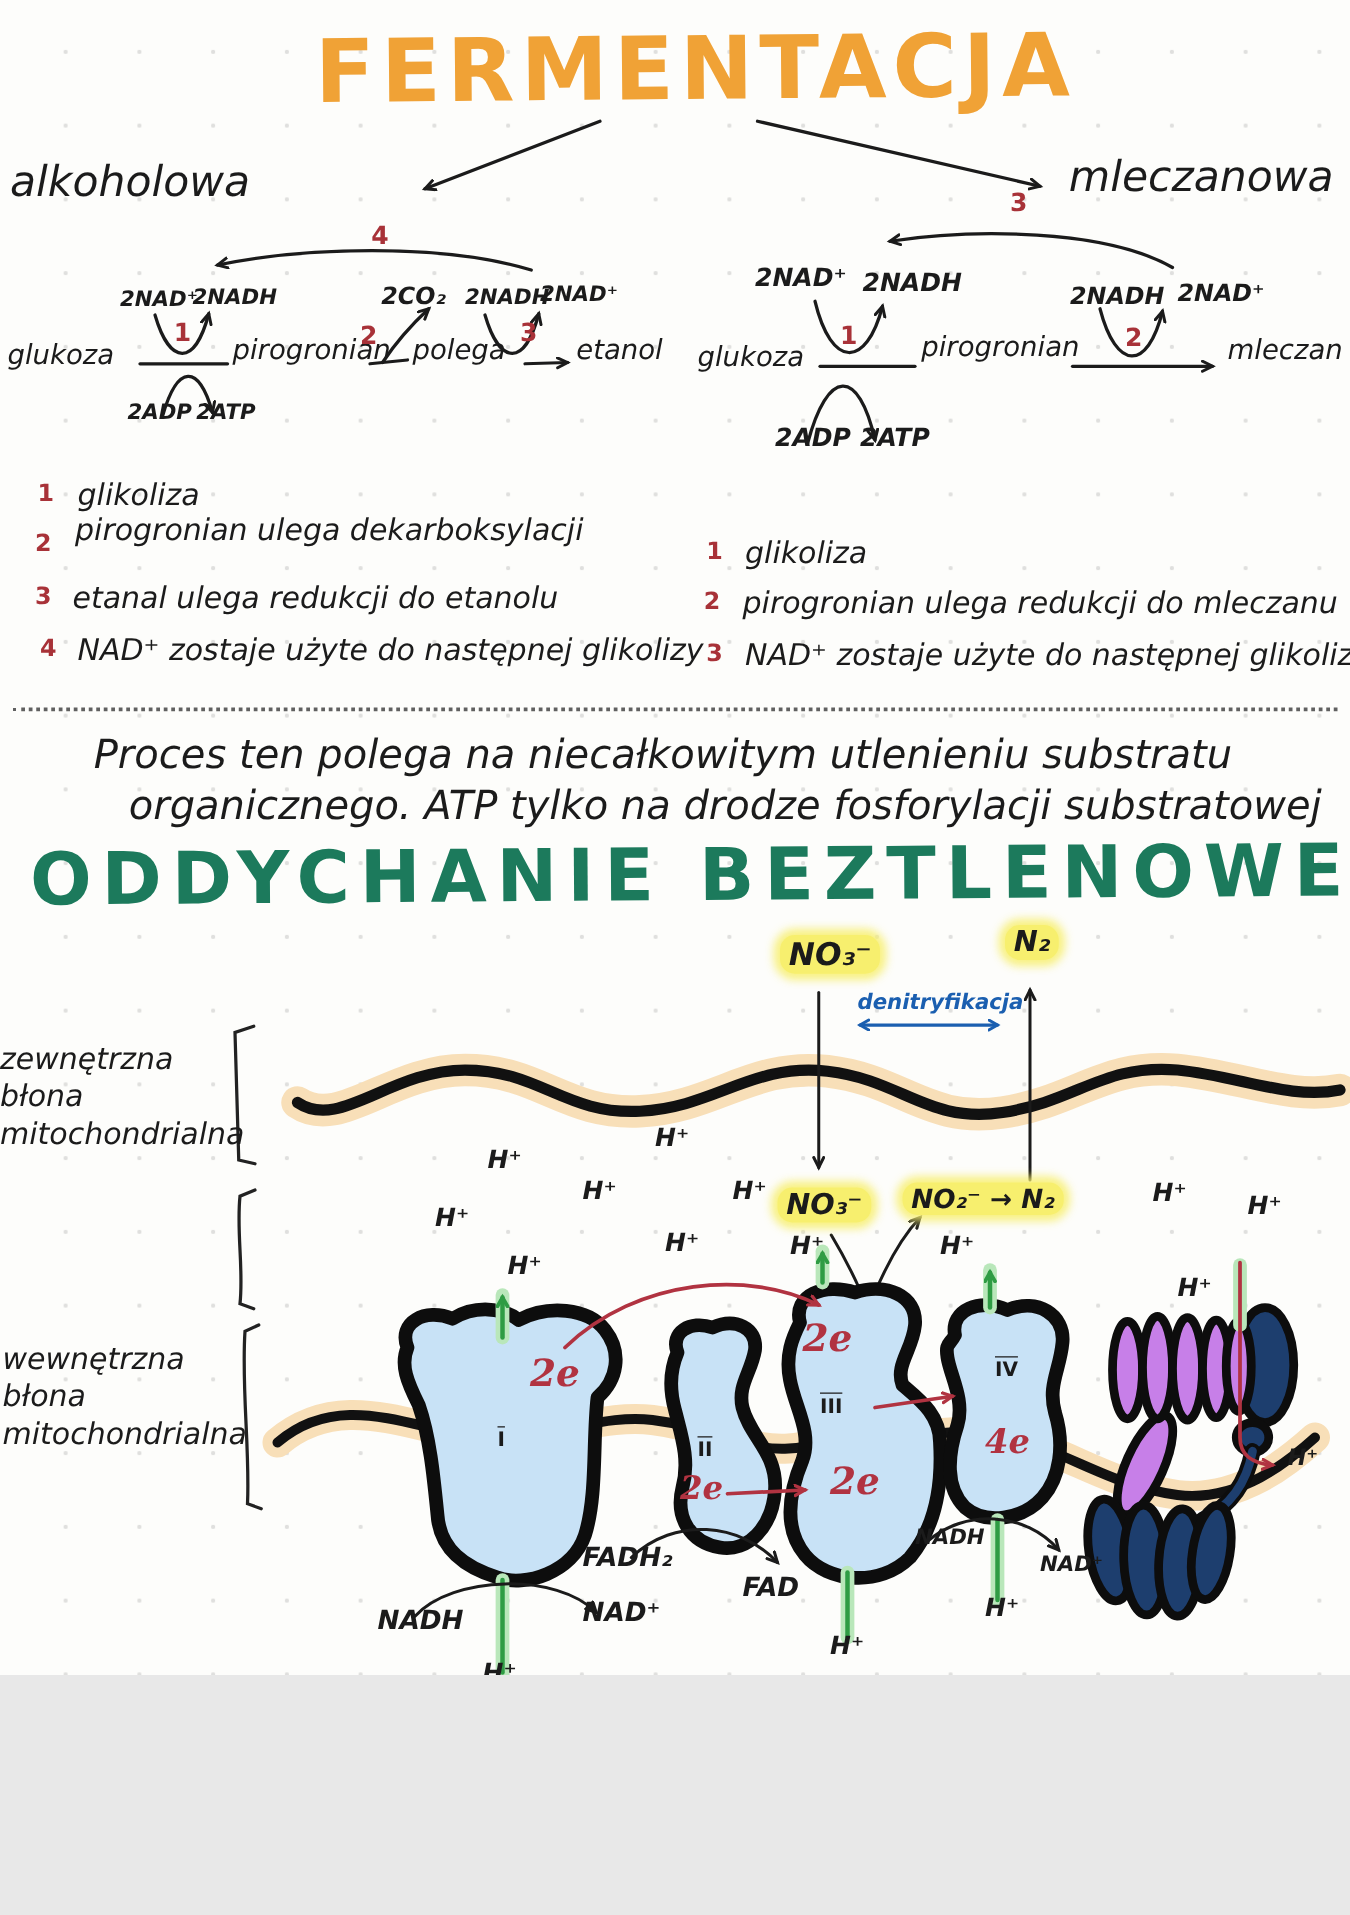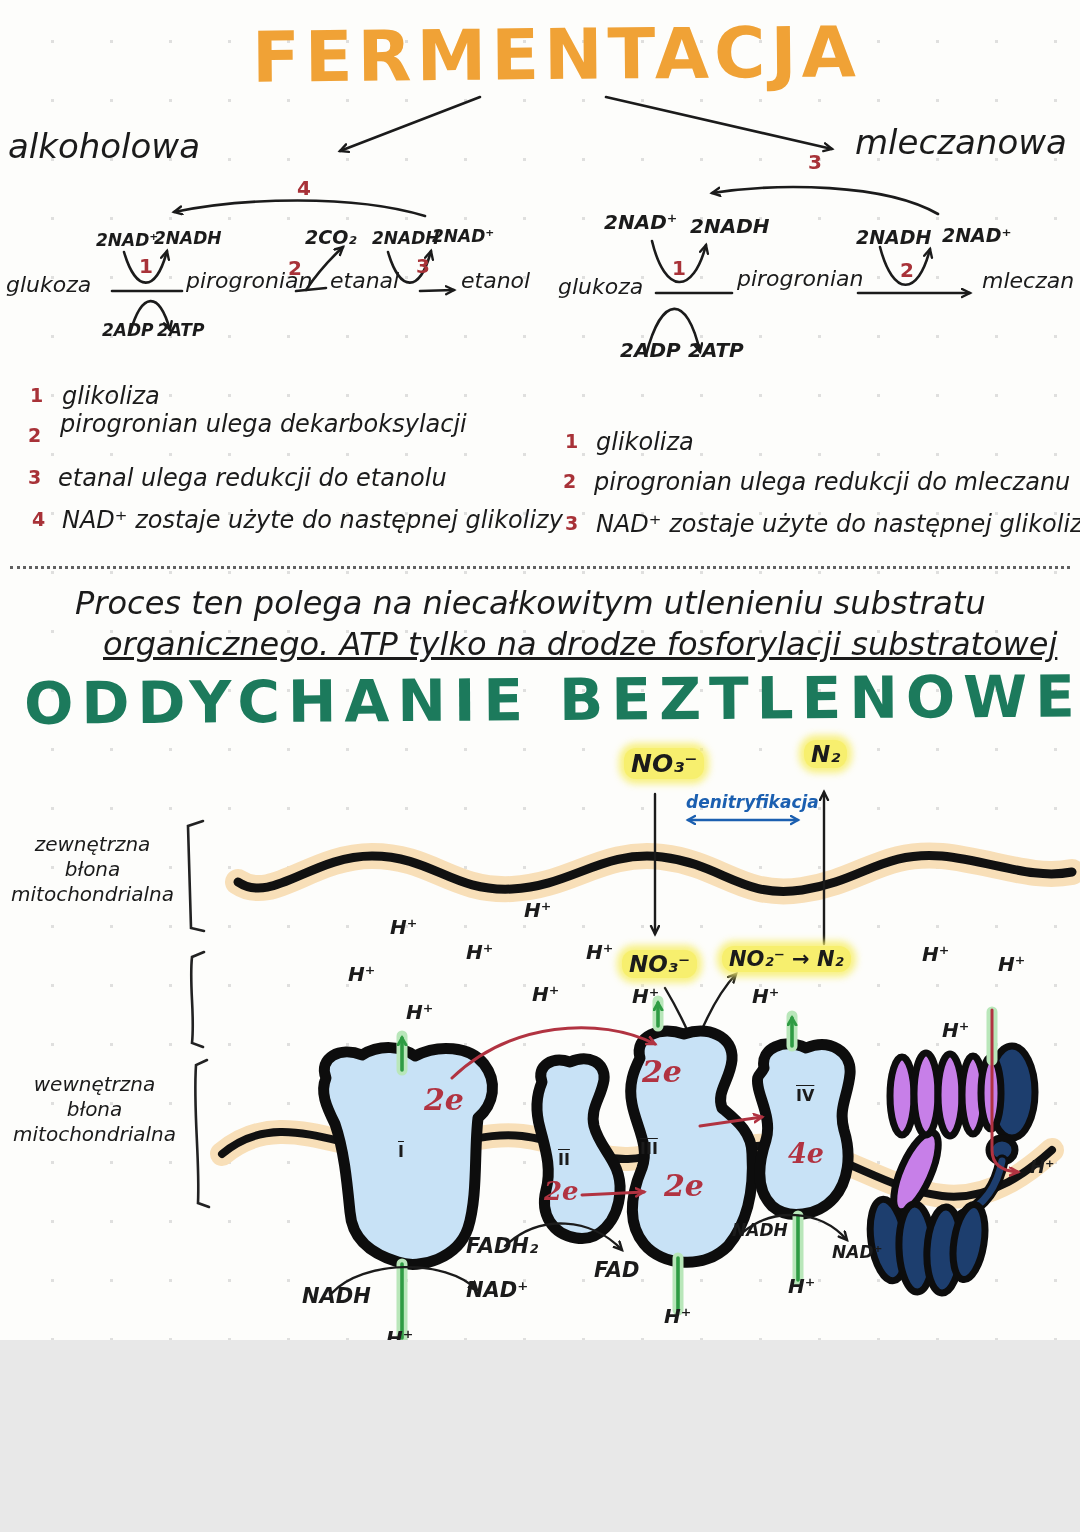--- a/index.html
+++ b/index.html
@@ -23,21 +23,21 @@
     color:#a83238; font-weight:bold; font-size:20px; }
   .note-num { font-size:19px; }
   .note-txt { font-size:24px; }
   .para { font-size:32px; }
   .resp-title { font-size:58px; font-weight:800; color:#1c7a5c; letter-spacing:8px;
     font-style:normal; transform:rotate(-.4deg); }
   .yellow { background:#f7ef6e; border-radius:12px; padding:1px 7px;
     box-shadow:0 0 7px 5px rgba(247,239,110,.85); }
   .chem { font-size:25px; font-weight:bold; font-style:italic; }
   .deni { font-size:17px; font-weight:bold; color:#1b5fb0; }
-  .mlabel { position:absolute; width:185px; text-align:center; font-size:20px;
+  .mlabel { position:absolute; width:185px; text-align:left; font-size:24px;
     font-style:italic; white-space:pre-line; line-height:1.25; color:#1b1b1b; }
   .hp { font-size:20px; font-weight:bold; font-style:italic; }
   .cx { font-size:16px; font-weight:bold; text-decoration:overline; font-style:normal; }
   .e { font-family:"DejaVu Serif", serif; font-style:italic; font-weight:bold;
     color:#b13341; font-size:30px; }
   .cof { font-size:21px; font-weight:bold; font-style:italic; }
   .cof-sm { font-size:17px; font-weight:bold; font-style:italic; }
   .bottom-note { font-size:31px; letter-spacing:1px; }
   .divider { position:absolute; left:10px; right:10px; top:566px;
     border-top:3px dotted #454545; opacity:.85; }
@@ -161,21 +161,21 @@
   </svg>
 
   <span class="t ferm-title" style="left:252px; top:14px;">FERMENTACJA</span>
   <span class="t hand branch" style="left:855px; top:122px;">mleczanowa</span>
   <span class="t hand branch" style="left:8px; top:126px;">alkoholowa</span>
   <span class="t num" style="left:297px; top:176px;">4</span>
   <span class="t num" style="left:808px; top:150px;">3</span>
 
   <span class="t hand chain" style="left:6px; top:272px;">glukoza</span>
   <span class="t hand chain" style="left:186px; top:268px;">pirogronian</span>
-  <span class="t hand chain" style="left:330px; top:268px;">etanal</span>
+  <span class="t hand chain" style="left:330px; top:268px;">polega</span>
   <span class="t hand chain" style="left:461px; top:268px;">etanol</span>
   <span class="t hand co" style="left:96px; top:230px;">2NAD⁺</span>
   <span class="t hand co" style="left:154px; top:228px;">2NADH</span>
   <span class="t hand co" style="left:102px; top:320px;">2ADP</span>
   <span class="t hand co" style="left:157px; top:320px;">2ATP</span>
   <span class="t hand co co2" style="left:305px; top:226px;text-align:right;">2CO₂</span>
   <span class="t hand co" style="left:372px; top:228px;">2NADH</span>
   <span class="t hand co" style="left:432px; top:226px;">2NAD⁺</span>
   <span class="t num" style="left:139px; top:254px;">1</span>
   <span class="t num" style="left:288px; top:256px;">2</span>
@@ -205,21 +205,21 @@
   <span class="t num note-num" style="left:565px; top:430px;">1</span>
   <span class="t hand note-txt" style="left:596px; top:428px;">glikoliza</span>
   <span class="t num note-num" style="left:563px; top:470px;">2</span>
   <span class="t hand note-txt" style="left:594px; top:468px;">pirogronian ulega redukcji do mleczanu</span>
   <span class="t num note-num" style="left:565px; top:512px;">3</span>
   <span class="t hand note-txt" style="left:596px; top:510px;">NAD⁺ zostaje użyte do następnej glikolizy</span>
 
   <div class="divider"></div>
 
   <span class="t hand para" style="left:75px; top:584px;">Proces ten polega na niecałkowitym utlenieniu substratu</span>
-  <span class="t hand para" style="left:103px; top:625px;text-decoration:underline;">organicznego.  ATP tylko na drodze fosforylacji substratowej</span>
+  <span class="t hand para" style="left:103px; top:625px;">organicznego.  ATP tylko na drodze fosforylacji substratowej</span>
 
   <span class="t resp-title" style="left:24px; top:666px;">ODDYCHANIE BEZTLENOWE</span>
 
   <span class="t hand chem yellow" style="left:624px; top:748px;">NO₃⁻</span>
   <span class="t hand chem yellow" style="left:804px; top:740px; font-size:23px;">N₂</span>
   <span class="t hand deni" style="left:686px; top:792px;">denitryfikacja</span>
 
   <div class="mlabel" style="left:0px; top:832px;">zewnętrzna
 błona
 mitochondrialna</div>
@@ -238,21 +238,21 @@
   <span class="t hand hp" style="left:752px; top:984px;">H⁺</span>
   <span class="t hand hp" style="left:922px; top:942px;">H⁺</span>
   <span class="t hand hp" style="left:998px; top:952px;">H⁺</span>
   <span class="t hand hp" style="left:942px; top:1018px;">H⁺</span>
 
   <span class="t hand chem yellow" style="left:622px; top:950px; font-size:23px;">NO₃⁻</span>
   <span class="t hand chem yellow" style="left:722px; top:946px; font-size:21px;">NO₂⁻ → N₂</span>
 
   <span class="t hand cx" style="left:398px; top:1142px;">I</span>
   <span class="t hand cx" style="left:558px; top:1150px;">II</span>
-  <span class="t hand cx" style="left:640px; top:1115px;margin-top:24px;">III</span>
+  <span class="t hand cx" style="left:656px; top:1115px;">III</span>
   <span class="t hand cx" style="left:796px; top:1086px;">IV</span>
 
   <span class="t e" style="left:424px; top:1082px;">2e</span>
   <span class="t e" style="left:642px; top:1054px;">2e</span>
   <span class="t e" style="left:544px; top:1176px; font-size:26px;">2e</span>
   <span class="t e" style="left:664px; top:1168px;">2e</span>
   <span class="t e" style="left:788px; top:1138px; font-size:27px;text-align:center;">4e</span>
 
   <span class="t hand cof" style="left:302px; top:1284px;">NADH</span>
   <span class="t hand cof" style="left:466px; top:1278px;">NAD⁺</span>

